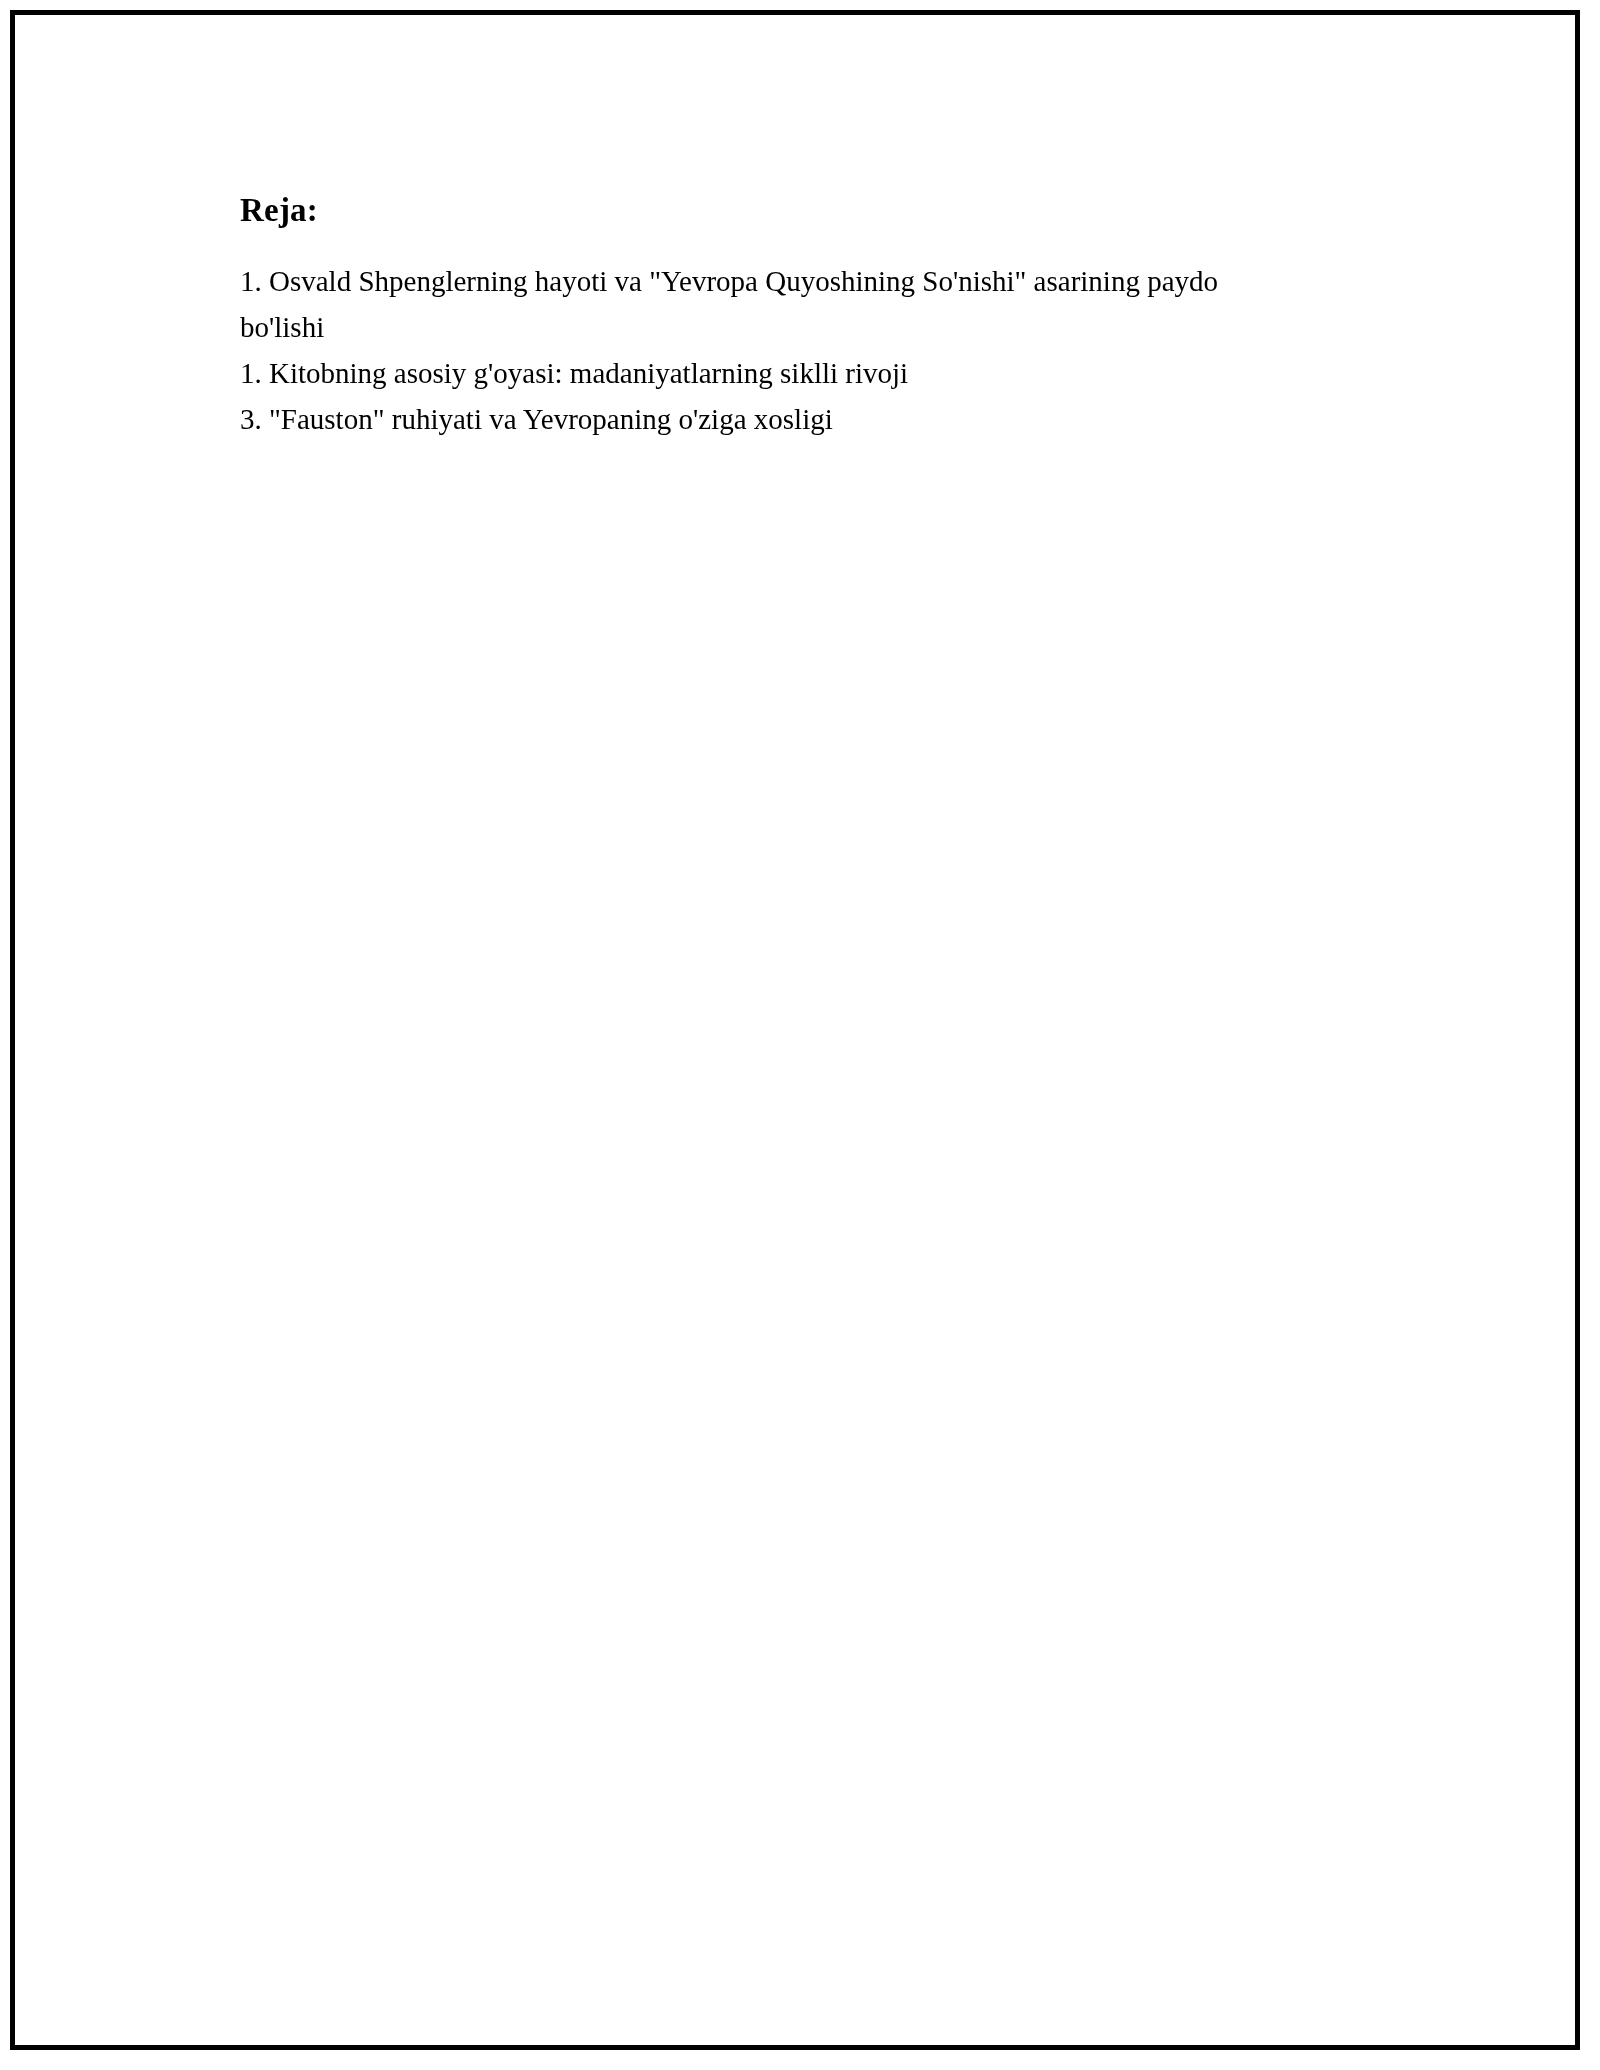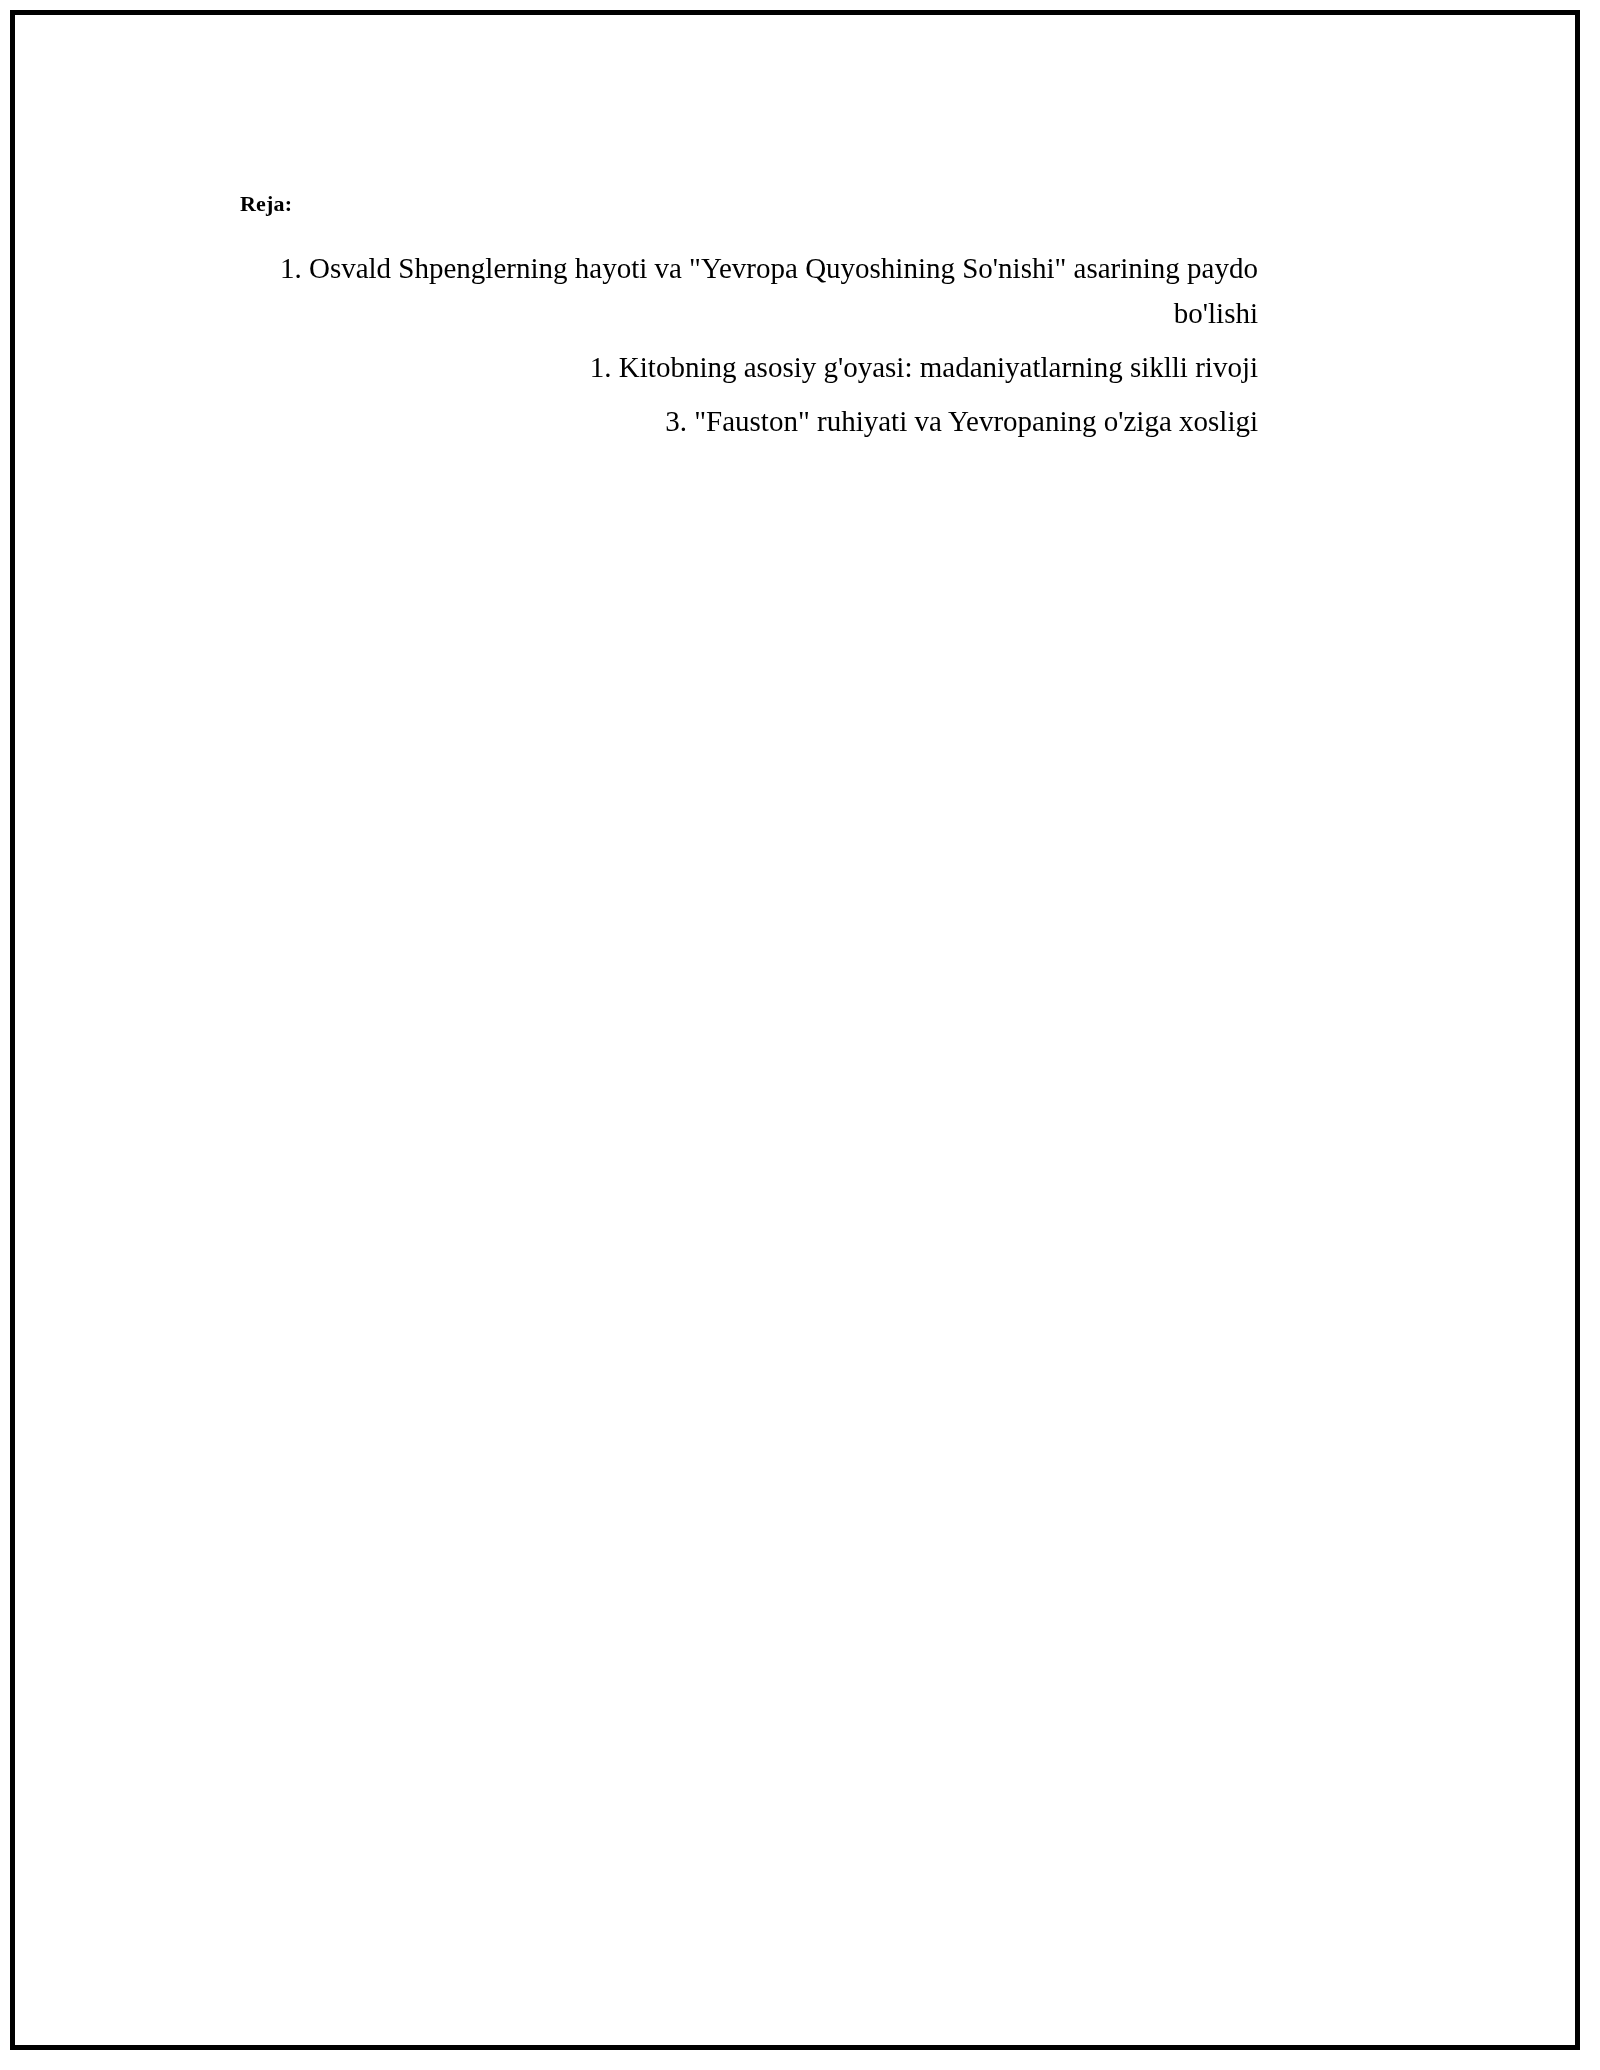--- a/index.html
+++ b/index.html
@@ -33,39 +33,38 @@
     background: #ffffff;
   }
   .content {
     position: absolute;
     left: 225px;
     top: 175px;
     width: 1100px;
   }
   .doc-heading {
     font-family: "Liberation Serif", serif;
-    font-size: 22px;
+    font-size: 33px;
     font-weight: bold;
     line-height: 1.25;
     margin: 0 0 28px 0;
     letter-spacing: 0.2px;
   }
   .plan-list {
     font-family: "Liberation Serif", serif;
     font-size: 29px;
     line-height: 1.58;
     margin: 0;
     padding: 0;
     list-style: none;
   }
   .plan-item {
-    margin: 8px;
+    margin: 0;
     padding: 0;
     max-width: 1010px;
-    text-align: right;
   }
 </style>
 </head>
 <body>
 
 <div class="page-frame">
   <div class="page-inner">
     <div class="content">
 
       <div class="doc-heading">Reja:</div>

